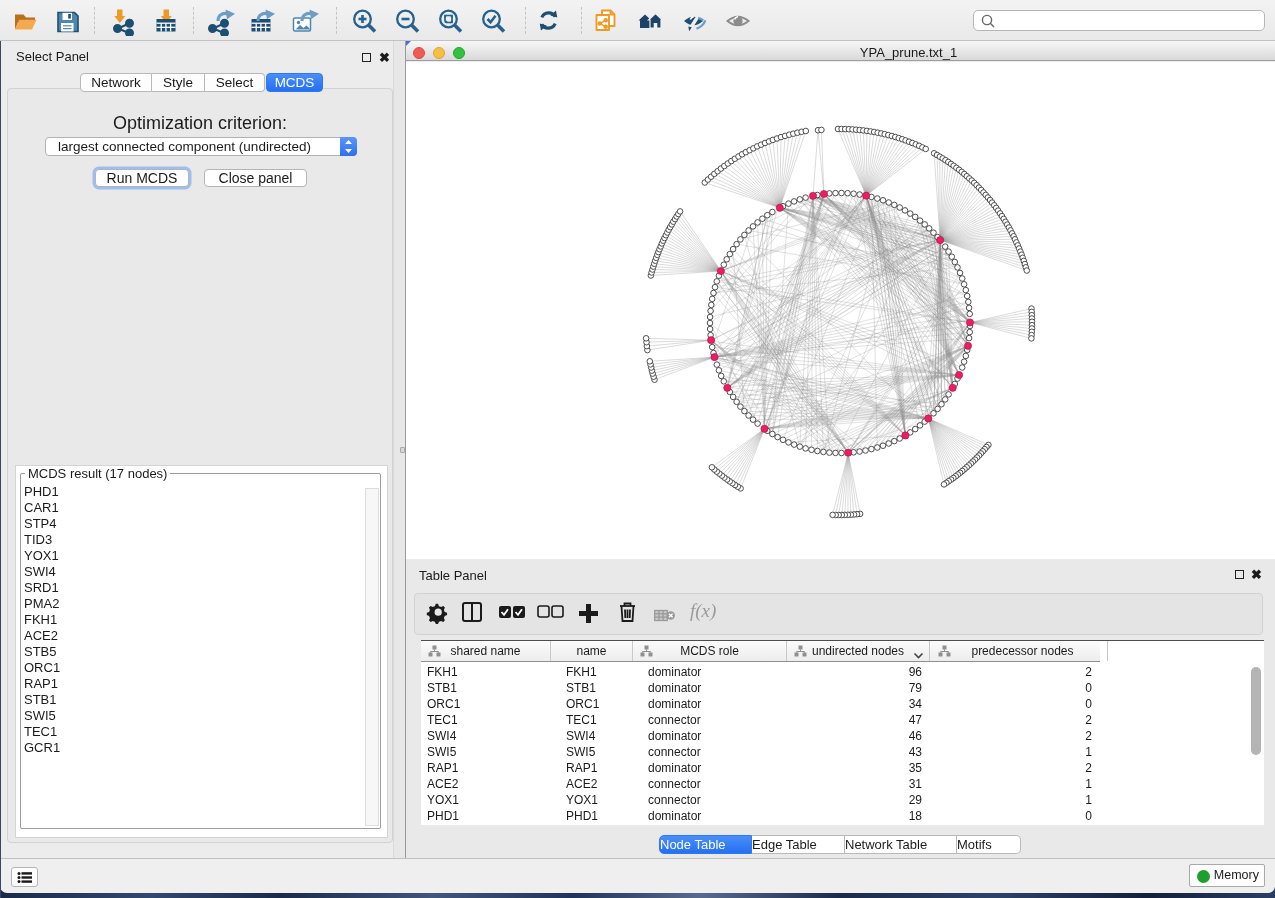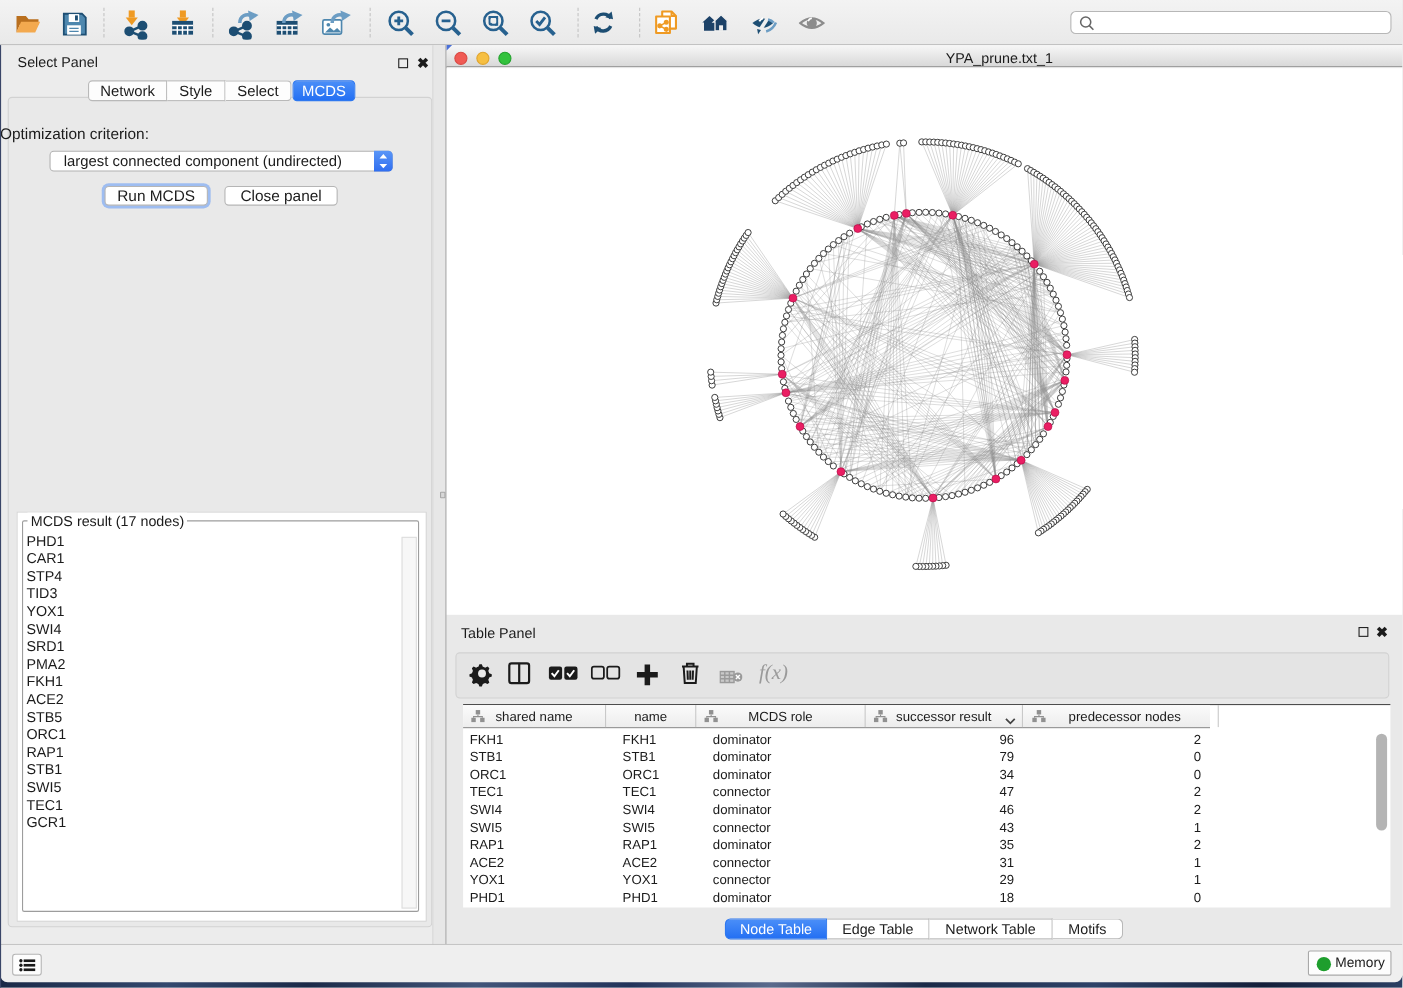--- a/index.html
+++ b/index.html
@@ -10,21 +10,21 @@
 .ticon{position:absolute;top:8px}
 #searchbox{position:absolute;left:973px;top:10px;width:292px;height:21px;background:#fff;border:1px solid #b7b7b7;border-radius:5px}
 
 #cp-title{left:16px;top:49px;font-size:13px}
 #cp-float{left:362px;top:53px;width:9px;height:9px;border:1.5px solid #222}
 #cp-close{left:379px;top:50px;font-size:13px;font-weight:bold}
 .tabbar{position:absolute;height:19px;font-size:13.5px}
 .tab{position:absolute;top:0;height:19px;background:#fdfdfd;border:1px solid #b9b9b9;text-align:center;line-height:18px;color:#1a1a1a}
 .tab.sel{background:linear-gradient(#4a8ef8,#2470f3);border-color:#2e78f0;color:#fff}
 #tabpane{left:7px;top:88px;width:386px;height:755px;background:#e9e9e9;border:1px solid #d2d2d2;border-radius:4px}
-#optlabel{left:0;top:113px;width:400px;font-size:14px}
+#optlabel{left:0;top:113px;width:400px;text-align:center;font-size:18px}
 #dropdown{left:45px;top:137px;width:312px;height:19px;background:#fff;border:1px solid #b2b2b2;border-radius:4px;font-size:13.5px;line-height:17px;padding-left:12px}
 #ddbtn{position:absolute;right:-1px;top:-1px;width:17px;height:19px;background:linear-gradient(#5a96f7,#2f6ef0);border-radius:0 4px 4px 0}
 .btn{position:absolute;height:18px;background:#fff;border:1px solid #b5b5b5;border-radius:4px;font-size:14px;text-align:center;line-height:16px}
 #runbtn{left:95px;top:169px;width:94px;box-shadow:0 0 0 2.5px rgba(125,170,243,.7)}
 #closebtn{left:204px;top:169px;width:103px}
 #whitepanel{left:15px;top:465px;width:373px;height:373px;background:#fff;border:1px solid #d4d4d4}
 #groupbox{left:20px;top:473px;width:361px;height:356px;border:1px solid #9d9d9d;border-radius:2px}
 #grouptitle{left:25px;top:466px;background:#fff;padding:0 3px;font-size:13px}
 #mcdslist{left:24px;top:484px;width:330px;height:342px;font-size:13px;line-height:16px}
 #listscroll{left:365px;top:488px;width:14px;height:338px;background:#f7f7f7;border:1px solid #ddd}
@@ -43,21 +43,21 @@
 #tp-close{left:1251px;top:567px;font-size:13px;font-weight:bold}
 #tp-toolbar{left:414px;top:593px;width:849px;height:42px;background:#e4e4e4;border:1px solid #d2d2d2;border-radius:4px}
 #tbl{left:421px;top:640px;width:843px;height:185px;background:#fff}
 #tblhead{position:absolute;left:0;top:1px;width:679px;height:21px;background:linear-gradient(#fbfbfb,#ededed);border-bottom:1px solid #8f8f8f;font-size:12px}
 .hcell{position:absolute;top:0;height:20px;border-right:1px solid #c9c9c9;text-align:center;line-height:20px}
 .hico{position:absolute;top:4px}
 .trow{position:absolute;font-size:12px;height:16px;line-height:16px;width:679px}
 .c1{position:absolute;left:6px}.c2{position:absolute;left:145px}.c3{position:absolute;left:227px}
 .c4{position:absolute;right:178px;text-align:right}.c5{position:absolute;right:8px;text-align:right}
 #tblscroll{left:1251px;top:667px;width:10px;height:88px;background:#b4b4b4;border-radius:5px}
-.btab{position:absolute;top:835px;height:19px;background:#fff;border:1px solid #b9b9b9;font-size:13px;text-align:center;line-height:17px}
+.btab{position:absolute;top:835px;height:19px;background:#fff;border:1px solid #b9b9b9;font-size:13px;line-height:17px}
 .btab.sel{background:linear-gradient(#4a8ef8,#2470f3);border-color:#2e78f0;color:#fff}
 
 #statusbar{left:0;top:858px;width:1275px;height:35px;background:#efefef;border-top:1px solid #c0c0c0;border-radius:0 0 7px 7px}
 #listbtn{left:11px;top:867px;width:27px;height:20px;background:#fdfdfd;border:1px solid #b5b5b5;border-radius:3px}
 #membtn{left:1189px;top:864px;width:76px;height:23px;background:#fdfdfd;border:1px solid #a9a9a9;border-radius:2px;font-size:12.5px;line-height:21px;text-align:right;padding-right:5px}
 #wall{left:0;top:887px;width:1275px;height:11px;z-index:-1;background:linear-gradient(100deg,#1a2947 0%,#33486e 12%,#1b2a48 22%,#42557a 34%,#22335a 45%,#5a6a8c 55%,#1b2a48 66%,#2e4268 78%,#141f3a 90%,#2b3f63 100%)}
 #leftedge{left:0;top:41px;width:1px;height:857px;background:#3a4668}
 </style></head><body>
 <div id="toolbar" class="abs">
     <div class="ticon" style="left:12px"><svg width="28" height="28" viewBox="0 0 28 28" style="">
@@ -1190,21 +1190,21 @@
     </svg></div>
 <div class="abs" style="left:688px;top:600px"><svg width="34" height="26" viewBox="0 0 34 26" style="">
       <text x="2" y="17" font-family="Liberation Serif,serif" font-style="italic" font-size="19" fill="#9a9a9a">f(x)</text>
     </svg></div>
 <div id="tbl" class="abs">
     <div style="position:absolute;left:0;top:0;width:843px;height:1px;background:#4d4d4d"></div>
     <div id="tblhead">
       <div class="hcell" style="left:0;width:130px">shared name</div>
       <div class="hcell" style="left:130px;width:82px">name</div>
       <div class="hcell" style="left:212px;width:154px">MCDS role</div>
-      <div class="hcell" style="left:366px;width:143px">successor result</div>
+      <div class="hcell" style="left:366px;width:143px">undirected nodes</div>
       <div class="hcell" style="left:517px;width:170px;border-right:1px solid #c9c9c9">predecessor nodes</div>
       <div class="hico" style="left:7px"><svg width="13" height="12" viewBox="0 0 13 12" style="">
           <g fill="#909090">
             <rect x="4.5" y="0.5" width="4" height="4"></rect>
             <rect x="0.5" y="7.5" width="4" height="4"></rect>
             <rect x="8.5" y="7.5" width="4" height="4"></rect>
             <path d="M6.5 4.5 v2 M2.5 7.5 v-1 h8 v1" stroke="#909090" fill="none" stroke-width="1"></path>
           </g>
         </svg></div>
       <div class="hico" style="left:219px"><svg width="13" height="12" viewBox="0 0 13 12" style="">

